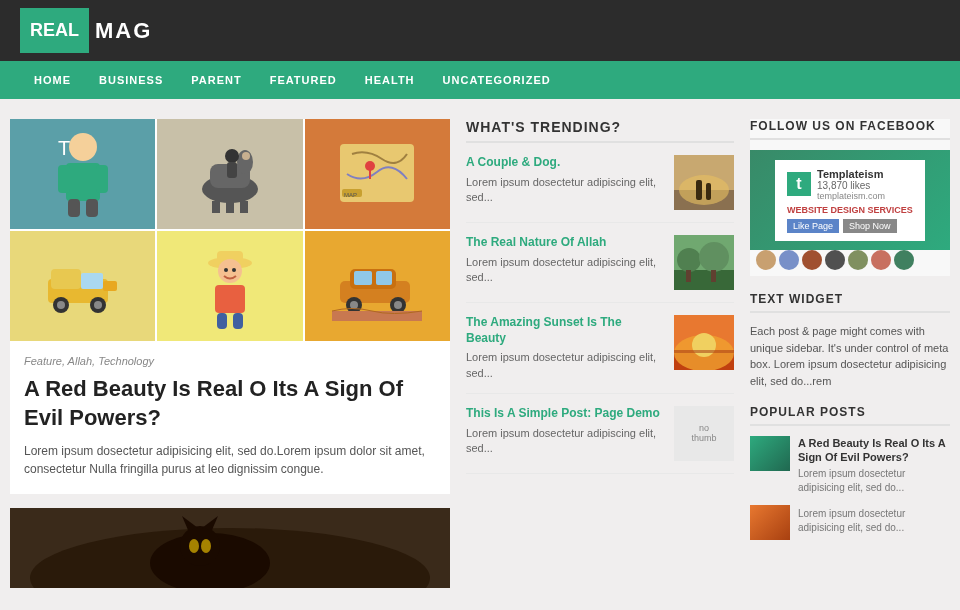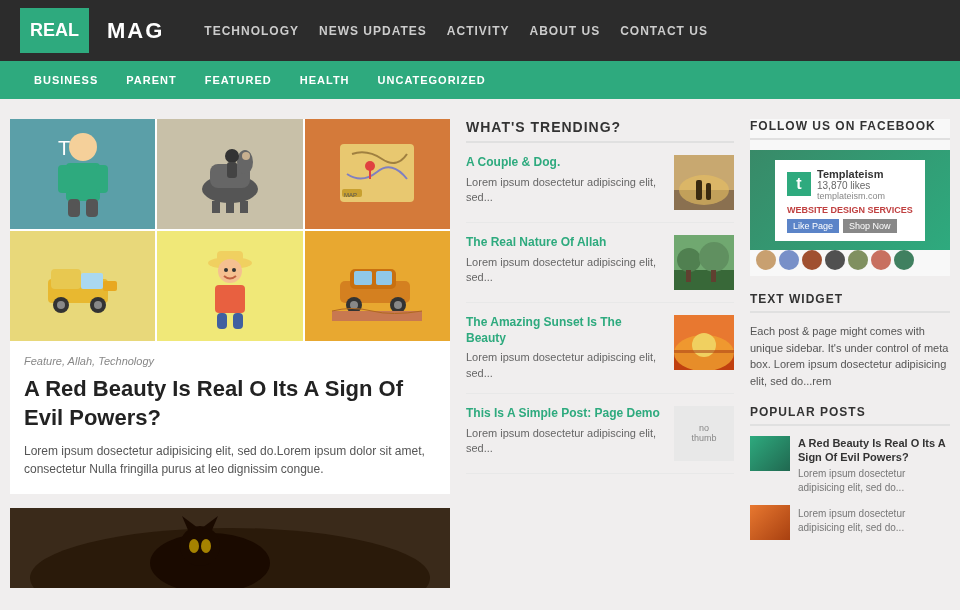--- a/index.html
+++ b/index.html
@@ -24,21 +24,20 @@
       font-weight: bold;
       font-size: 18px;
       padding: 12px 10px;
       margin-right: 6px;
     }
     .logo-mag {
       color: white;
       font-size: 22px;
       font-weight: bold;
       letter-spacing: 2px;
-      margin-left: 12px;
     }
     .top-nav-links {
       display: flex;
       gap: 20px;
       list-style: none;
       margin-left: 10px;
     }
     .top-nav-links a {
       color: #cccccc;
       text-decoration: none;
@@ -351,31 +350,27 @@
     }
   </style>
 </head>
 <body>
 
 <nav class="top-nav">
   <div class="logo-wrap">
     <span class="logo-real">REAL</span>
     <span class="logo-mag">MAG</span>
   </div>
-  <ul class="top-nav-links">
-    <li><a href="#">TECHNOLOGY</a></li>
-    <li><a href="#">NEWS UPDATES</a></li>
-    <li><a href="#">ACTIVITY</a></li>
-    <li><a href="#">ABOUT US</a></li>
-    <li><a href="#">CONTACT US</a></li>
-  </ul>
 </nav>
 
 <nav class="sec-nav">
   <ul class="sec-nav-links">
+    <li>
+        <a href="#">HOME</a>
+      </li>
     <li>
         <a href="#">BUSINESS</a>
       </li>
     <li>
         <a href="#">PARENT</a>
       </li>
     <li>
         <a href="#">FEATURED</a>
       </li>
     <li>

